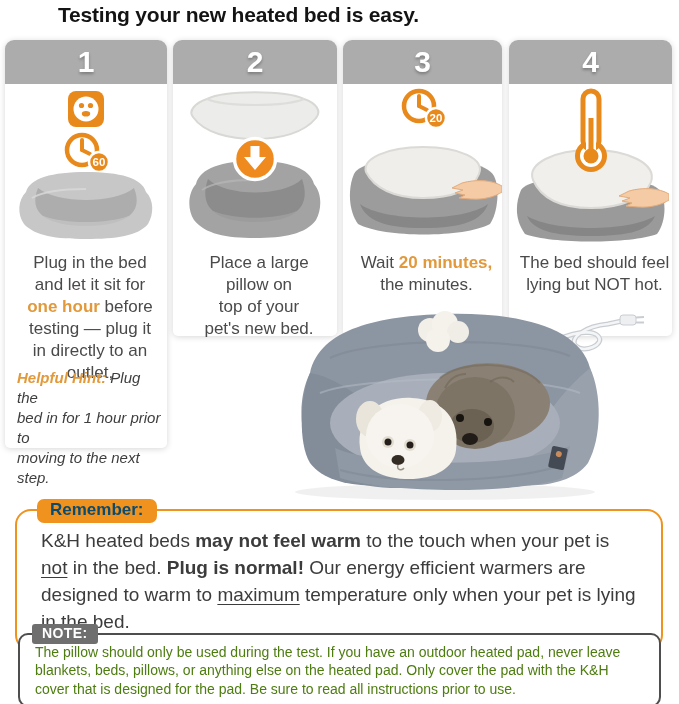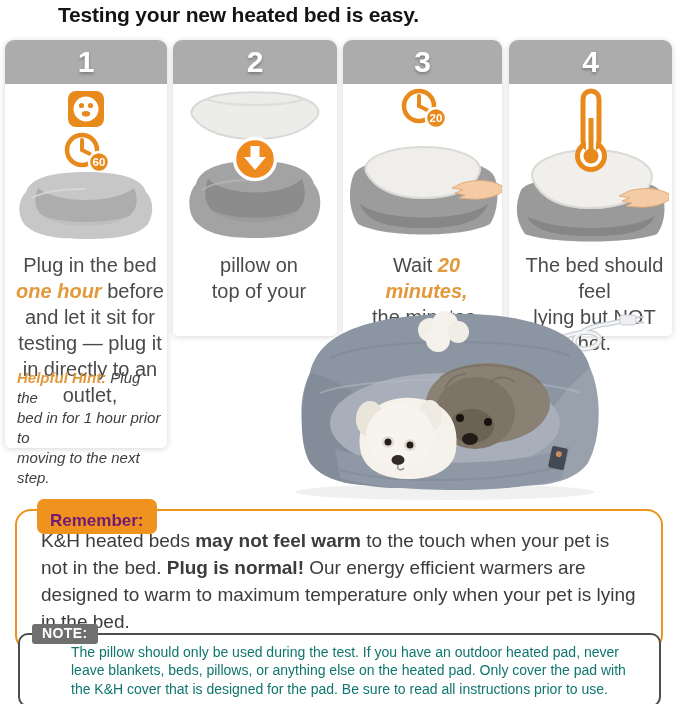--- a/index.html
+++ b/index.html
@@ -14,41 +14,41 @@
   .card2{left:173px;width:164px;height:296px;}
   .card3{left:343px;width:159px;height:296px;}
   .card4{left:509px;width:163px;height:296px;}
   .card-header{height:44px;background:#ACACAC;border-radius:9px 9px 0 0;display:flex;
         align-items:center;justify-content:center;color:#fff;font-size:30px;
         font-weight:bold;text-shadow:0 2px 3px rgba(0,0,0,0.28);}
   .illus{position:relative;height:158px;}
   .abs{position:absolute;}
   .cx{left:50%;transform:translateX(-50%);}
   .step-text{position:absolute;top:212px;left:8px;right:0;text-align:center;
-        font-size:20px;line-height:1.3;color:#4A4A4A;}
-  .orange{color:#E2993B;font-weight:bold;font-style:italic;}
+        font-size:17px;line-height:1.3;color:#4A4A4A;}
+  .orange{color:#E2993B;font-weight:bold;}
   .hint{position:absolute;top:322px;left:12px;right:3px;font-style:italic;
         font-size:15px;line-height:1.33;color:#3E3E3E;margin-top:6px;}
   .hint .orange{font-style:italic;}
   
   .photo{position:absolute;left:240px;top:298px;width:439px;height:206px;}
   
   .remember-box{position:absolute;left:15px;top:509px;width:648px;box-sizing:border-box;
         border:2px solid #F0921E;border-radius:16px;background:#fff;}
-  .remember-badge{position:absolute;left:20px;top:-12px;background:#F0921E;color:#701a75;
-        font-weight:bold;font-size:17px;padding:12px 13px 3px;border-radius:7px;}
+  .remember-badge{position:absolute;left:20px;top:-12px;background:#F0921E;color:#0c4a6e;
+        font-weight:bold;font-size:17px;padding:1px 13px 3px;border-radius:7px;}
   .remember-text{padding:17px 24px 13px;font-size:19px;line-height:1.42;color:#3C3C3C;}
-  .ul{text-underline-offset:3px;}
+  .ul{text-decoration:underline;text-underline-offset:3px;}
   
   .note-box{position:absolute;left:18px;top:633px;width:643px;box-sizing:border-box;
         border:2px solid #4E4E4E;border-radius:10px;background:#fff;}
   .note-badge{position:absolute;left:12px;top:-11px;background:#6F6F6F;color:#fff;
         font-weight:bold;font-size:14px;padding:1px 10px 3px;border-radius:3px;
         letter-spacing:0.4px;}
-  .note-text{padding:8px 15px 7px;font-size:14px;line-height:1.31;color:#0f766e;margin-left:36px;}
+  .note-text{padding:8px 15px 7px;font-size:14px;line-height:1.31;color:#4d7c0f;}
 </style>
 </head>
 <body>
 
 <div class="page">
 
   <div class="title">Testing your new heated bed is easy.</div>
 
   <div class="card card1">
     <div class="card-header">
@@ -71,22 +71,22 @@
       </svg>
       <svg class="abs cx" style="bottom:2px" width="148" height="76" viewBox="0 0 148 76">
         <path d="M14 28 C18 14 40 8 74 8 C108 8 130 14 134 28 C142 36 142 50 136 60 C126 72 104 75 74 75 C44 75 23 72 12 60 C5 50 6 36 14 28 Z" fill="#C7C7C7"></path>
         <path d="M26 24 C45 40 103 40 122 24 C127 36 125 46 117 52 C94 62 54 62 31 52 C23 46 21 36 26 24 Z" fill="#ADADAD"></path>
         <path d="M31 52 C54 60 94 60 117 52 C110 58 94 62 74 62 C54 62 38 58 31 52 Z" fill="#BFBFBF"></path>
         <path d="M20 34 C30 28 45 25 74 25" stroke="#D9D9D9" stroke-width="2" fill="none" opacity="0.8"></path>
       </svg>
     </div>
     <div class="step-text">
       <div>Plug in the bed</div>
+      <div>and let it sit for</div>
       <div><span class="orange">one hour</span><span> before</span></div>
-      <div>and let it sit for</div>
       <div>testing — plug it</div>
       <div>in directly to an outlet,</div>
     </div>
     <div class="hint">
       <div><span class="orange">Helpful Hint:</span><span> Plug the</span></div>
       <div>bed in for 1 hour prior to</div>
       <div>moving to the next step.</div>
     </div>
   </div>
 
@@ -104,22 +104,24 @@
         <path d="M26 27 C45 45 101 45 120 27 C125 41 123 52 115 59 C93 70 53 70 31 59 C23 52 21 41 26 27 Z" fill="#8C8C8C"></path>
         <path d="M31 59 C53 68 93 68 115 59 C108 66 93 70 73 70 C53 70 38 66 31 59 Z" fill="#9C9C9C"></path>
         <path d="M20 38 C30 31 45 28 73 28" stroke="#B4B4B4" stroke-width="2" fill="none" opacity="0.8"></path>
       </svg>
       <svg class="abs cx" style="top:52px" width="46" height="46" viewBox="0 0 46 46">
         <circle cx="23" cy="23" r="20.5" fill="#EE8A1E" stroke="#fff" stroke-width="3.5"></circle>
         <polygon points="23,34 12,21 18.5,21 18.5,10 27.5,10 27.5,21 34,21" fill="#fff"></polygon>
       </svg>
     </div>
     <div class="step-text">
+      <div>Place a large</div>
       <div>pillow on</div>
       <div>top of your</div>
+      <div>pet's new bed.</div>
     </div>
   </div>
 
   <div class="card card3">
     <div class="card-header">
       <span>3</span>
     </div>
     <div class="illus">
       <svg class="abs cx" style="top:2px" width="50" height="44" viewBox="0 0 50 44">
         <circle cx="21" cy="20" r="15" fill="none" stroke="#E8891C" stroke-width="4.5"></circle>

